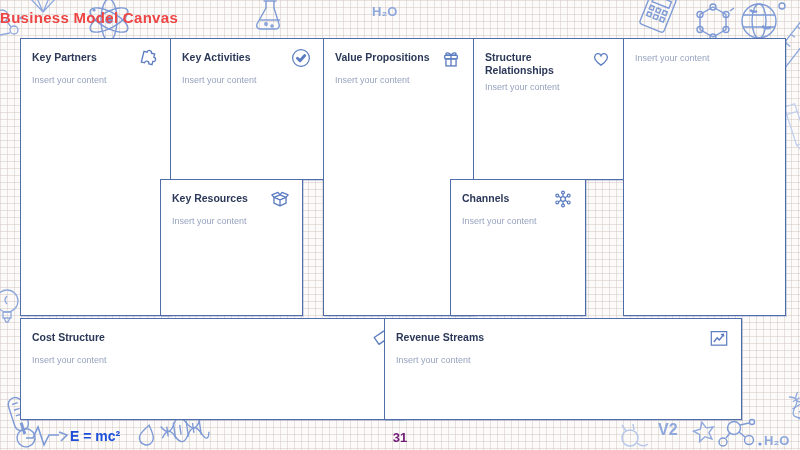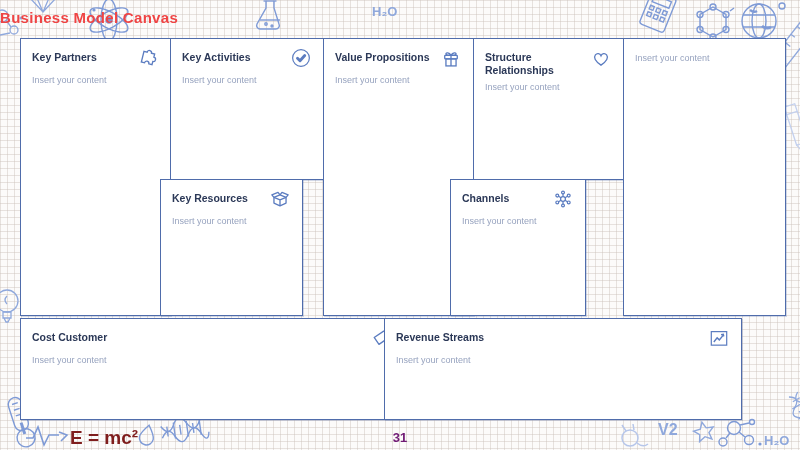--- a/index.html
+++ b/index.html
@@ -151,21 +151,21 @@
     </g>
   </svg>
 </div>
 <div class="doodle" style="left:26px;top:424px">
   <svg width="48" height="24" viewBox="0 0 48 24" fill="none" stroke="#7e9ad6" stroke-width="1.6">
     <path d="M0 14 h7 l5-11 6 18 5-10 h10"></path>
     <path d="M33 8 l8 3 -6 6" fill="none"></path>
   </svg>
 </div>
 <div class="doodle" style="left:70px;top:427px">
-  <span class="doodle-text" style="color:#7f1d1d;font-size:19px">E = mc²</span>
+  <span class="doodle-text" style="color:#1d4ed8;font-size:14px">E = mc²</span>
 </div>
 <div class="doodle" style="left:138px;top:424px">
   <svg width="18" height="22" viewBox="0 0 18 22" fill="none" stroke="#7e9ad6" stroke-width="1.4">
     <path d="M9 1 C9 1 2 10 2 14 a7 7 0 0 0 14 0 C16 10 9 1 9 1 Z" transform="rotate(12 9 11)"></path>
   </svg>
 </div>
 <div class="doodle" style="left:160px;top:420px">
   <svg width="52" height="28" viewBox="0 0 52 28" fill="none" stroke="#7e9ad6" stroke-width="1.4">
     <g transform="rotate(-8 26 14)">
       <path d="M2 3 q7 12 13 0 t13 0 t13 0 t8 0"></path>
@@ -299,21 +299,21 @@
     </div>
     <div class="box-body">Insert your content</div>
   </div>
 
   <div class="box b-customer-segments">
     <div class="box-body">Insert your content</div>
   </div>
 
   <div class="box b-cost-structure">
     <div class="box-head">
-      <span class="box-title">Cost Customer</span>
+      <span class="box-title">Cost Structure</span>
       <span class="icon">
         <svg width="22" height="22" viewBox="0 0 20 20" fill="none" stroke="#5b7cc0" stroke-width="1.2" stroke-linejoin="round">
           <g transform="rotate(10 10 10)">
             <path d="M11.3 3.4 h4.3 a1 1 0 0 1 1 1 v4.3 L9.2 16 3.8 10.6 Z"></path>
             <circle cx="14.3" cy="5.7" r="1.1"></circle>
           </g>
         </svg>
       </span>
     </div>
     <div class="box-body">Insert your content</div>

